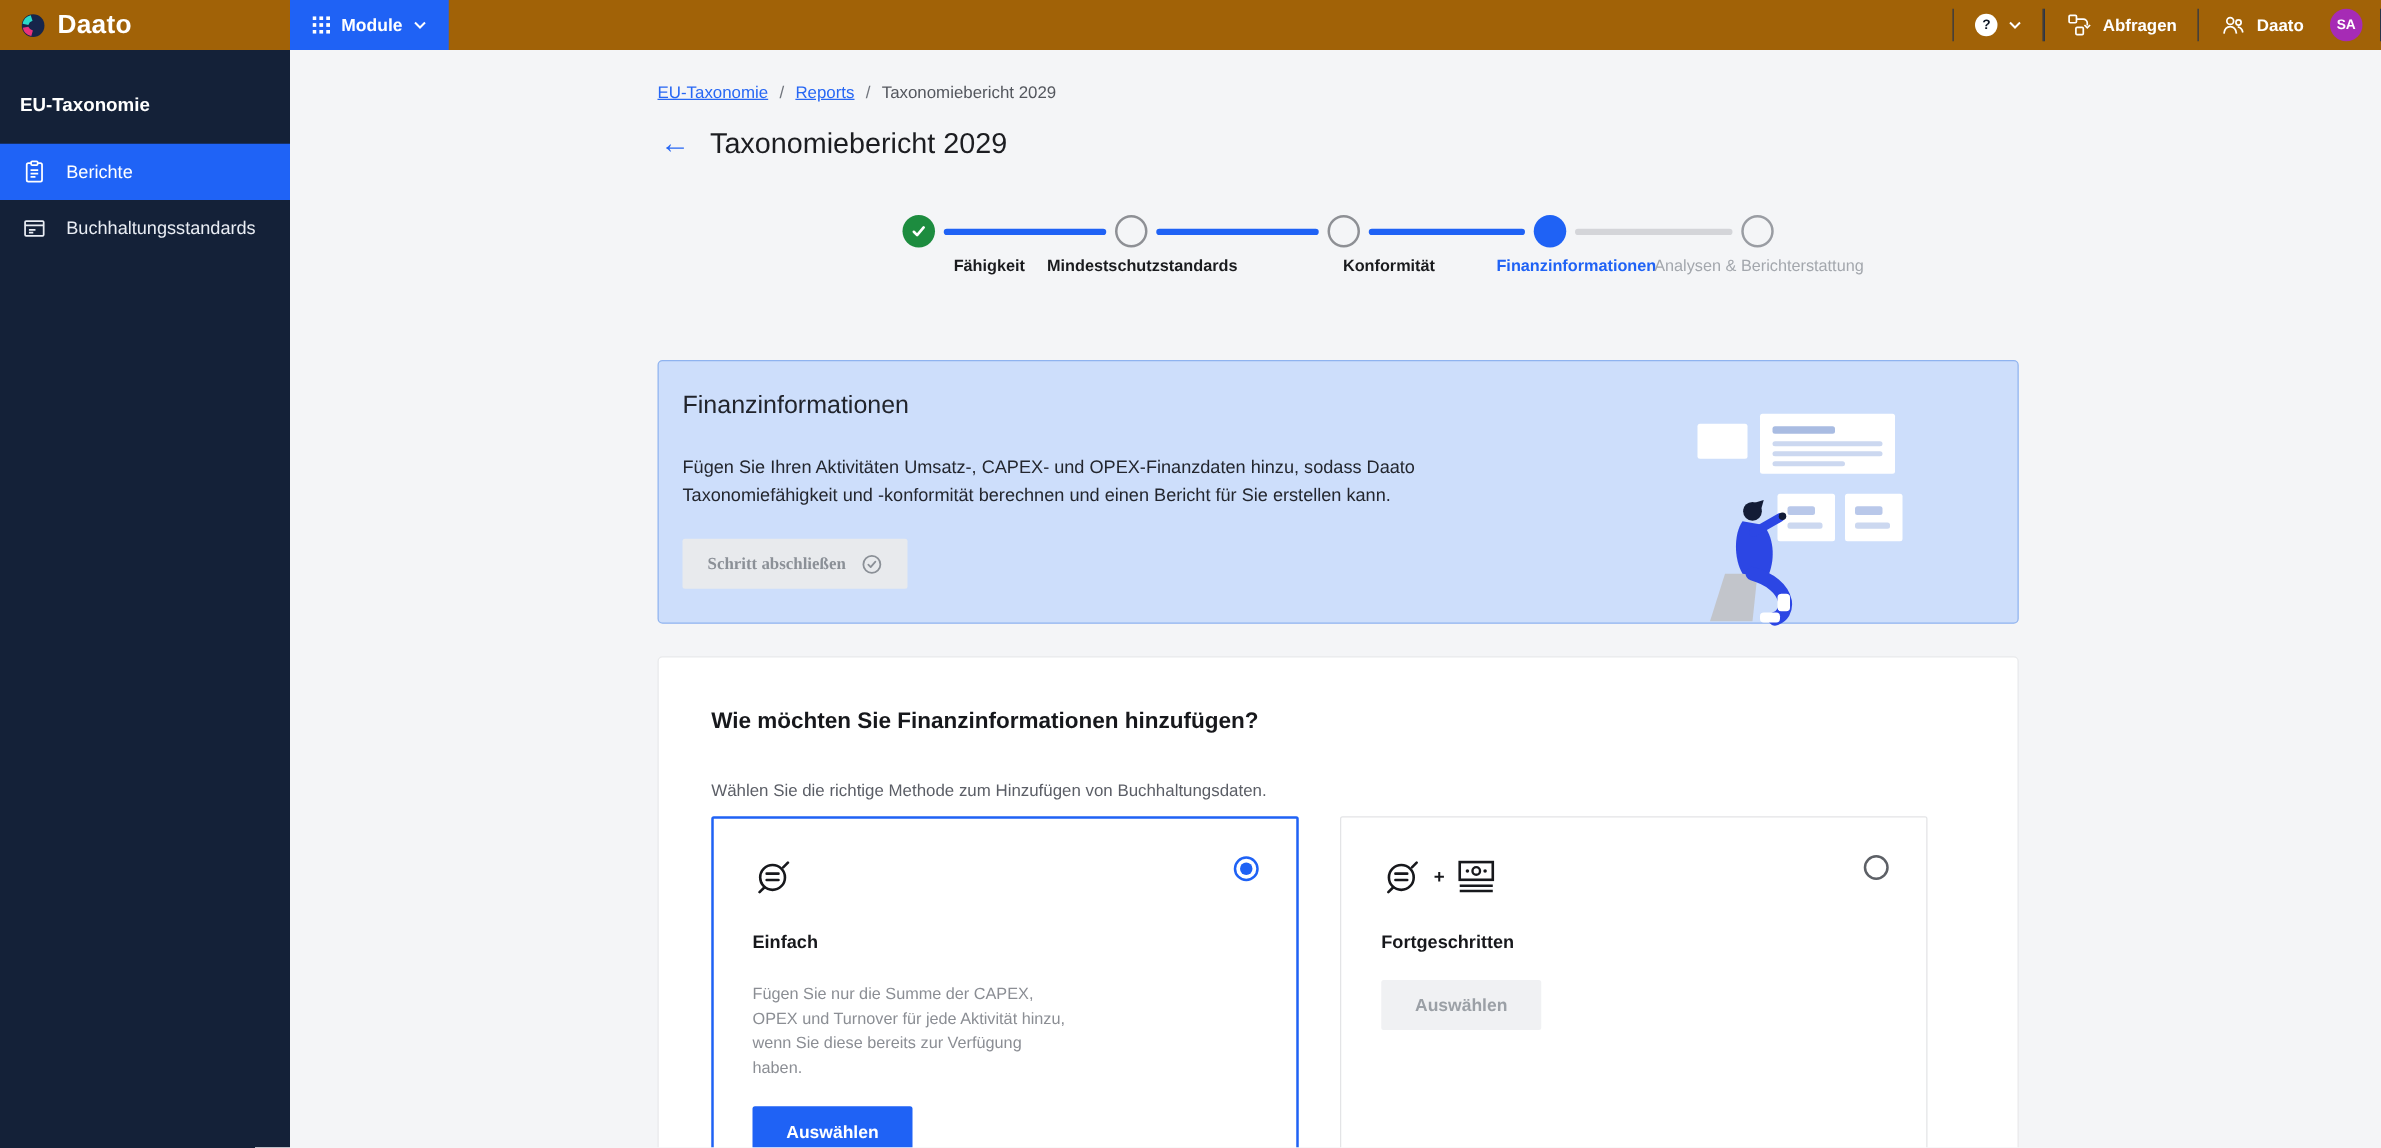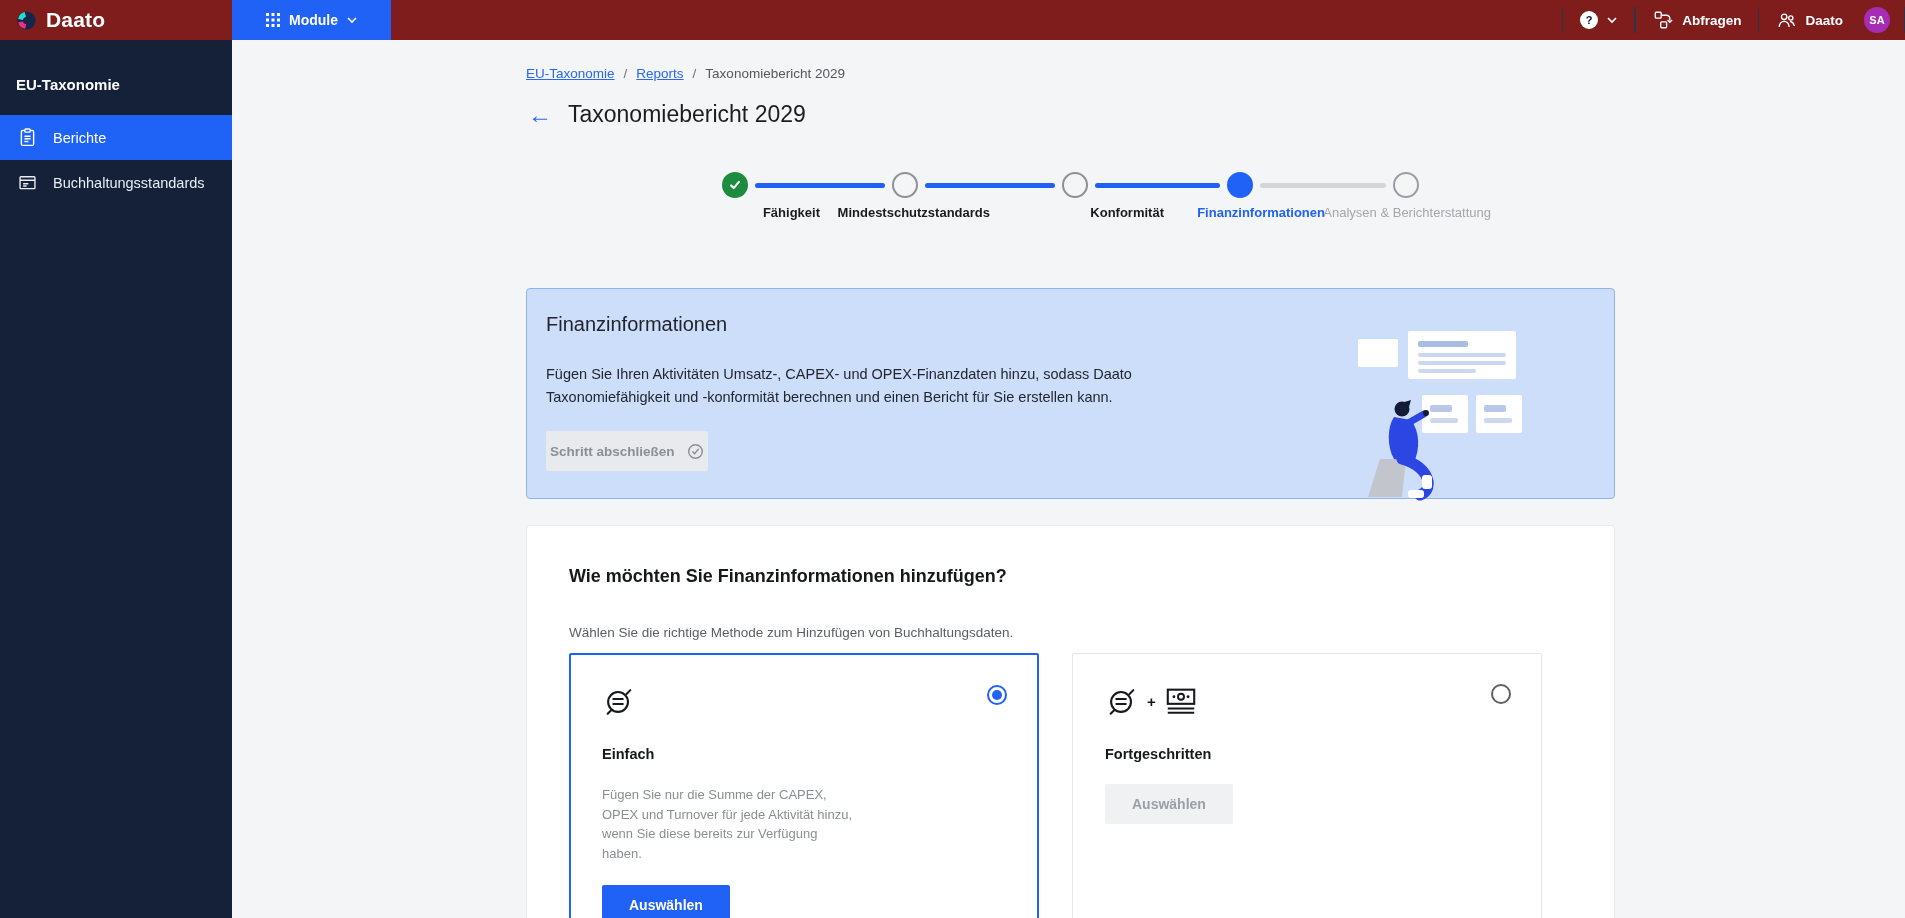--- a/index.html
+++ b/index.html
@@ -1,23 +1,23 @@
 <!DOCTYPE html>
 <html><head>
 <meta charset="utf-8">
 <style>
   * { margin:0; padding:0; box-sizing:border-box; }
   html,body { width:1905px; height:918px; overflow:hidden; }
   body { font-family:"Liberation Sans", sans-serif; position:relative; background:#f4f5f7; color:#1c1d21; }
 
   
-  .topbar { position:absolute; top:0; left:0; width:1905px; height:40px; background:#7f1d1d; display:flex; align-items:stretch; z-index:30; }
+  .topbar { position:absolute; top:0; left:0; width:1905px; height:40px; background:#a16207; display:flex; align-items:stretch; z-index:30; }
   .logo { display:flex; align-items:center; gap:9px; padding:0 16px; width:232px; }
   .logo-text { color:#fff; font-size:21px; font-weight:700; letter-spacing:.2px; }
-  .module-btn { display:flex; align-items:center; gap:9px; background:#1f62f5; color:#fff; border:none; padding:0 34px; font-size:14px; font-weight:600; cursor:pointer; font-family:inherit; }
+  .module-btn { display:flex; align-items:center; gap:9px; background:#1f62f5; color:#fff; border:none; padding:0 18px; font-size:14px; font-weight:600; cursor:pointer; font-family:inherit; }
   .topbar-right { margin-left:auto; display:flex; align-items:stretch; }
   .tb-divider { width:1px; background:#2a3548; margin:7px 0; }
   .tb-item { display:flex; align-items:center; gap:9px; color:#fff; font-size:13.5px; font-weight:600; padding:0 17px; cursor:pointer; white-space:nowrap; }
   .help-circle { width:18px; height:18px; border-radius:50%; background:#fff; color:#0e1626; font-size:11px; font-weight:700; display:flex; align-items:center; justify-content:center; }
   .avatar { width:26px; height:26px; border-radius:50%; background:#a62bb5; color:#fff; font-size:11px; font-weight:700; display:flex; align-items:center; justify-content:center; align-self:center; margin:0 14px 0 4px; cursor:pointer; }
 
   
   .sidebar { position:absolute; top:40px; left:0; width:232px; height:878px; background:#142138; z-index:20; }
   .sidebar-title { color:#fff; font-size:15px; font-weight:700; padding:36px 16px 22px 16px; }
   .side-item { height:45px; display:flex; align-items:center; gap:15px; padding:0 16px; color:#e9edf4; font-size:14.5px; cursor:pointer; }
@@ -46,21 +46,21 @@
   .step-line { position:absolute; top:143px; height:5px; border-radius:3px; background:#1f62f5; }
   .step-line.future { background:#d4d5d9; }
   .step-label { position:absolute; top:165px; width:170px; text-align:right; font-size:13px; font-weight:600; color:#1a1b1e; line-height:16px; cursor:pointer; }
   .step-label.active { color:#1f62f5; }
   .step-label.disabled { color:#a3a7ad; font-weight:400; }
 
   
   .info-card { position:absolute; top:248px; left:0; width:1089px; height:211px; background:#cddefb; border:1px solid #8fb3ef; border-radius:4px; }
   .info-title { position:absolute; top:24px; left:19px; font-size:20px; font-weight:400; color:#21242c; }
   .info-body { position:absolute; top:74px; left:19px; width:660px; font-size:14.5px; line-height:23px; color:#23262e; }
-  .complete-btn { position:absolute; top:142px; left:19px; height:40px; display:flex; align-items:center; gap:12px; background:#e8eaed; border:none; padding:0 4px; font-family:Liberation Sans, sans-serif; font-size:13.5px; font-weight:600; color:#8b9097; cursor:pointer; border-radius:2px; }
+  .complete-btn { position:absolute; top:142px; left:19px; height:40px; display:flex; align-items:center; gap:12px; background:#e8eaed; border:none; padding:0 20px; font-family:Liberation Serif, serif; font-size:13.5px; font-weight:600; color:#8b9097; cursor:pointer; border-radius:2px; }
   .illustration { position:absolute; right:58px; top:40px; }
 
   
   .method-card { position:absolute; top:485px; left:0; width:1089px; height:560px; background:#ffffff; border:1px solid #e8e9eb; border-radius:4px; }
   .method-heading { position:absolute; top:40px; left:42px; font-size:18px; font-weight:700; color:#17181c; }
   .method-sub { position:absolute; top:75px; left:42px; font-size:13.5px; color:#5b5e66;margin-top:24px; }
   .options { position:absolute; top:127px; left:42px; display:flex; gap:33px; }
   .option-card { width:470px; height:430px; background:#fff; position:relative; padding:28px 32px; border:1px solid #e3e4e6; border-radius:2px; cursor:pointer; }
   .option-card.selected { border:2px solid #1f62f5; padding:27px 31px; }
   .opt-icon-row { display:flex; align-items:center; gap:8px; height:38px; }
@@ -206,21 +206,21 @@
       <div class="step-circle" style="left:366px"></div>
       <div class="step-line" style="left:399px;width:130px"></div>
       <div class="step-circle" style="left:536px"></div>
       <div class="step-line" style="left:569px;width:125px"></div>
       <div class="step-circle active" style="left:701px"></div>
       <div class="step-line future" style="left:734px;width:126px"></div>
       <div class="step-circle disabled" style="left:867px"></div>
 
       <div class="step-label" style="left:124px">Fähigkeit</div>
       <div class="step-label" style="left:294px">Mindestschutzstandards</div>
-      <div class="step-label" style="left:468px">Konformität</div>
+      <div class="step-label" style="left:452px">Konformität</div>
       <div class="step-label active" style="left:629px">Finanzinformationen</div>
       <div class="step-label disabled" style="left:795px">Analysen &amp; Berichterstattung</div>
     </div>
 
     <div class="info-card">
       <div class="info-title">Finanzinformationen</div>
       <div class="info-body">Fügen Sie Ihren Aktivitäten Umsatz-, CAPEX- und OPEX-Finanzdaten hinzu, sodass Daato Taxonomiefähigkeit und -konformität berechnen und einen Bericht für Sie erstellen kann.</div>
       <button class="complete-btn">
         <span>Schritt abschließen</span>
         <span>

